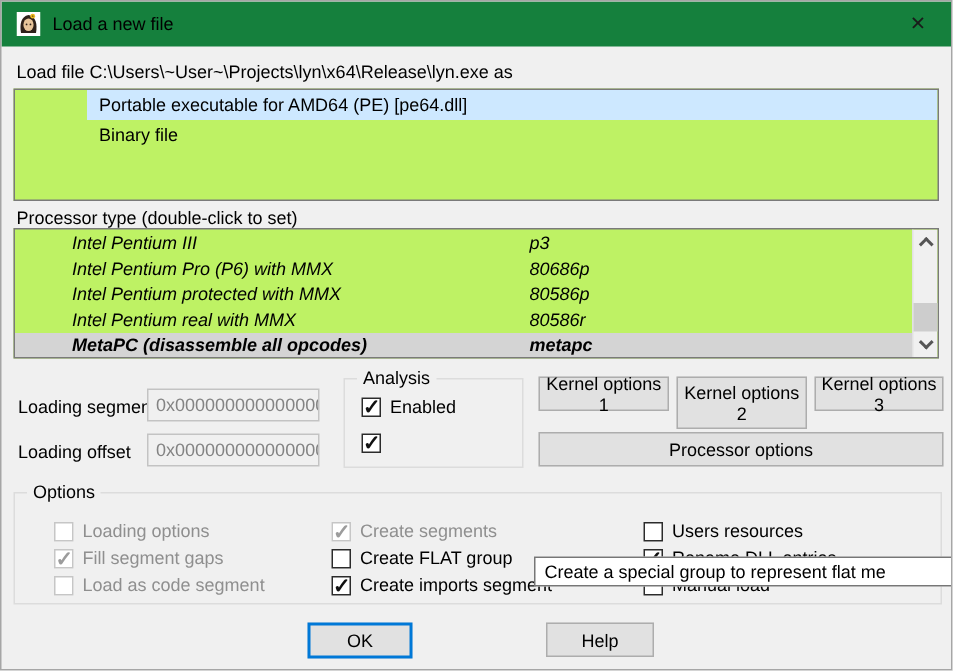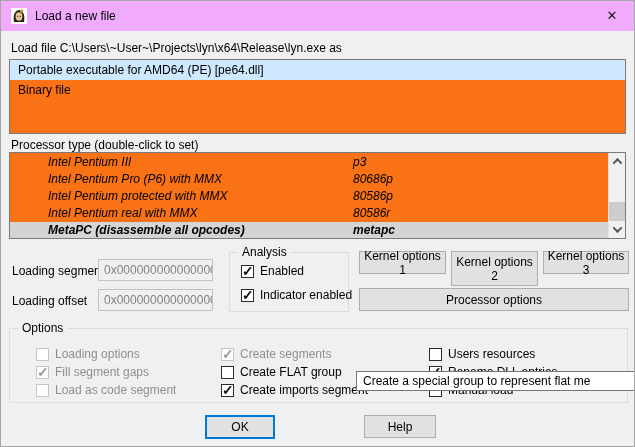--- a/index.html
+++ b/index.html
@@ -6,29 +6,29 @@
   html,body { background:#d9d9d9; }
   body { font-family:"Liberation Sans", sans-serif; }
 
   .dialog {
     position:relative; width:635px; height:447px;
     background:#f0f0f0; border:1px solid #a6a6a6;
     overflow:hidden; font-size:12px; color:#000;
   }
 
   
-  .titlebar { position:absolute; left:0; top:0; width:633px; height:30px; background:#f0abfc; display:flex; align-items:center; }
+  .titlebar { position:absolute; left:0; top:0; width:633px; height:30px; background:#15803d; display:flex; align-items:center; }
   .app-icon { width:16px; height:16px; margin-left:10px; flex:0 0 auto; }
   .title-text { margin-left:8px; font-size:12px; color:#000; }
   .close-btn { position:absolute; right:0; top:0; width:44px; height:29px; display:flex; align-items:center; justify-content:center; font-size:13px; color:#1a1a1a; cursor:default; }
 
   .label { position:absolute; color:#000; white-space:nowrap; }
 
   
-  .listbox { position:absolute; background:#f97316; border:1px solid #7a7a7a; overflow:hidden; }
+  .listbox { position:absolute; background:#bef264; border:1px solid #7a7a7a; overflow:hidden;padding-left:48px; }
   .ft-row { height:20px; line-height:20px; padding-left:8px; white-space:nowrap; }
   .ft-row.selected { background:#cde8ff; }
 
   .proc-rows { position:absolute; left:0; top:1px; right:17px;font-style:italic; }
   .prow { position:relative; height:17px; line-height:17px; white-space:nowrap; }
   .pname { padding-left:38px; display:inline-block; }
   .pid { position:absolute; left:343px; top:0; }
   .prow.selected { background:#d4d4d4; font-weight:bold; }
 
   
@@ -139,21 +139,20 @@
 
   <div class="groupbox" style="left:228px; top:251px; width:120px; height:60px;">
     <span class="group-title">Analysis</span>
   </div>
   <div class="cbrow checked" style="left:240px; top:262px;">
     <span class="cb"></span>
     <span class="lbl">Enabled</span>
   </div>
   <div class="cbrow checked" style="left:240px; top:286px;">
     <span class="cb"></span>
-    <span class="lbl">Indicator enabled</span>
   </div>
 
   <div class="btn" style="left:358px; top:250px; width:87px; height:23px;">Kernel options 1</div>
   <div class="btn" style="left:450px; top:250px; width:87px; height:35px;">Kernel options 2</div>
   <div class="btn" style="left:542px; top:250px; width:86px; height:23px;">Kernel options 3</div>
   <div class="btn" style="left:358px; top:287px; width:270px; height:23px;">Processor options</div>
 
   <div class="groupbox" style="left:8px; top:327px; width:619px; height:75px;">
     <span class="group-title">Options</span>
   </div>

